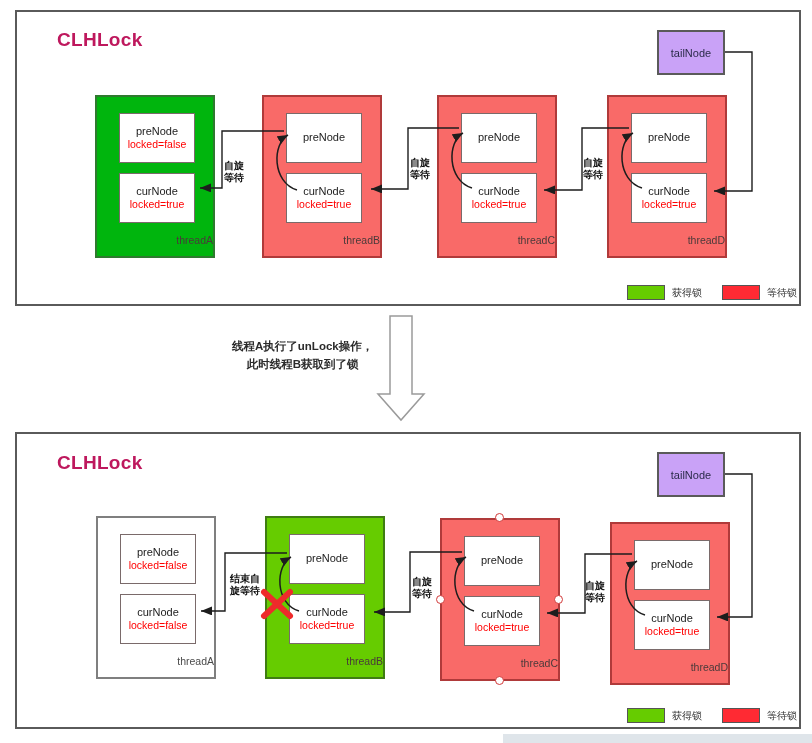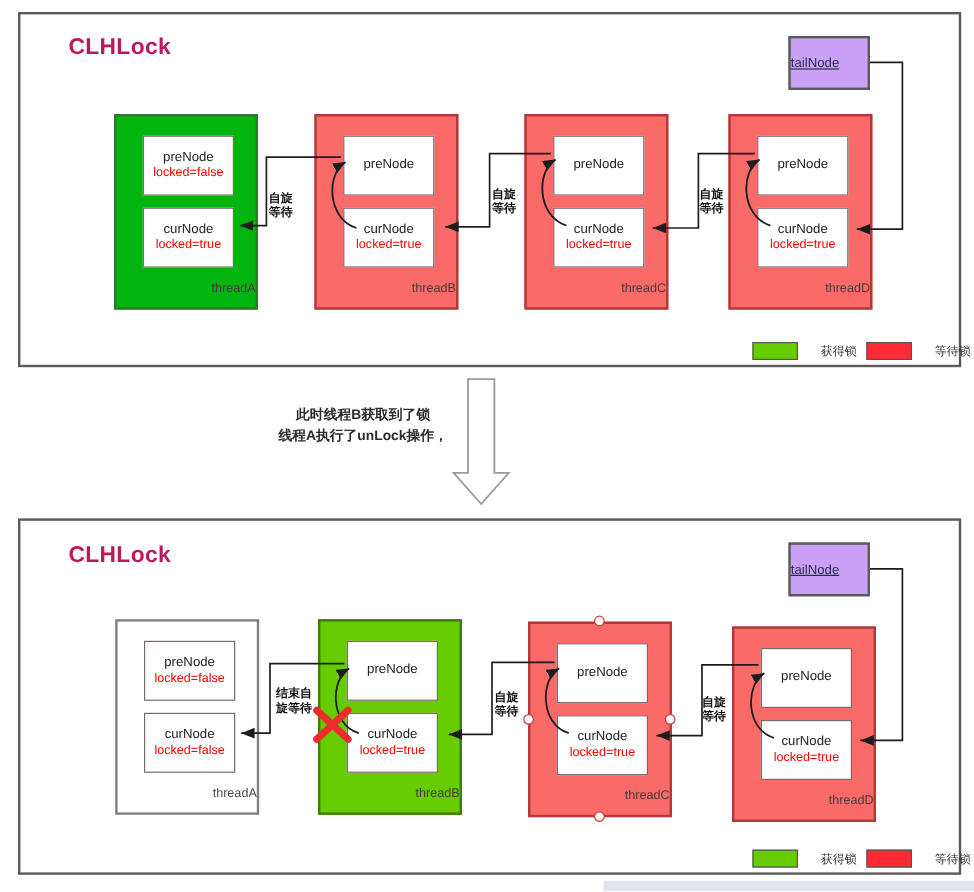--- a/index.html
+++ b/index.html
@@ -33,31 +33,31 @@
   .node{
     position:absolute;box-sizing:border-box;background:#ffffff;border:1.5px solid #7a6a6a;
     display:flex;flex-direction:column;align-items:center;justify-content:center;
     line-height:1.25;
   }
   .node .n-name{font-size:11px;color:#222222;font-weight:normal;}
   .node .n-locked{font-size:10.5px;color:#ff0000;}
   
   .tailnode{
     position:absolute;box-sizing:border-box;background:#c9a2f7;border:2px solid #5a5a5a;
-    display:flex;align-items:center;font-size:11px;color:#2b2b4a;text-decoration:underline;
+    display:flex;align-items:center;justify-content:center;font-size:11px;color:#2b2b4a;
   }
   
   .ov{position:absolute;left:0;top:0;width:812px;height:743px;pointer-events:none;}
   
   .spin-label{
     position:absolute;font-size:10px;color:#111111;font-weight:bold;
     line-height:1.15;text-align:center;white-space:nowrap;
   }
   
-  .legend{position:absolute;display:flex;align-items:center;gap:19px;}
+  .legend{position:absolute;display:flex;align-items:center;gap:7px;}
   .legend .sw{width:38px;height:15px;box-sizing:border-box;border:1.5px solid #555;}
   .legend .sw.g{background:#66cc00;}
   .legend .sw.r{background:#ff2a33;}
   .legend .lb{font-size:10px;color:#333;white-space:nowrap;}
   
   .mid-caption{
     position:absolute;font-size:11.5px;font-weight:bold;color:#2b2b2b;
     text-align:center;line-height:1.55;white-space:nowrap;
   }
   
@@ -142,22 +142,22 @@
 <div class="legend" style="left:627px;top:285px;">
   <span class="sw g"></span>
   <span class="lb">获得锁</span>
 </div>
 <div class="legend" style="left:722px;top:285px;">
   <span class="sw r"></span>
   <span class="lb">等待锁</span>
 </div>
 
 <div class="mid-caption" style="left:232px;top:338px;">
+  <div>线程A执行了unLock操作，</div>
   <div>此时线程B获取到了锁</div>
-  <div>线程A执行了unLock操作，</div>
 </div>
 
 <div class="frame" id="frame-bottom"></div>
 
 <div class="diagram-title" style="left:57px;top:452px;">CLHLock</div>
 
 <div class="tailnode" style="left:657px;top:452px;width:68px;height:45px;">
   <span>tailNode</span>
 </div>
 

